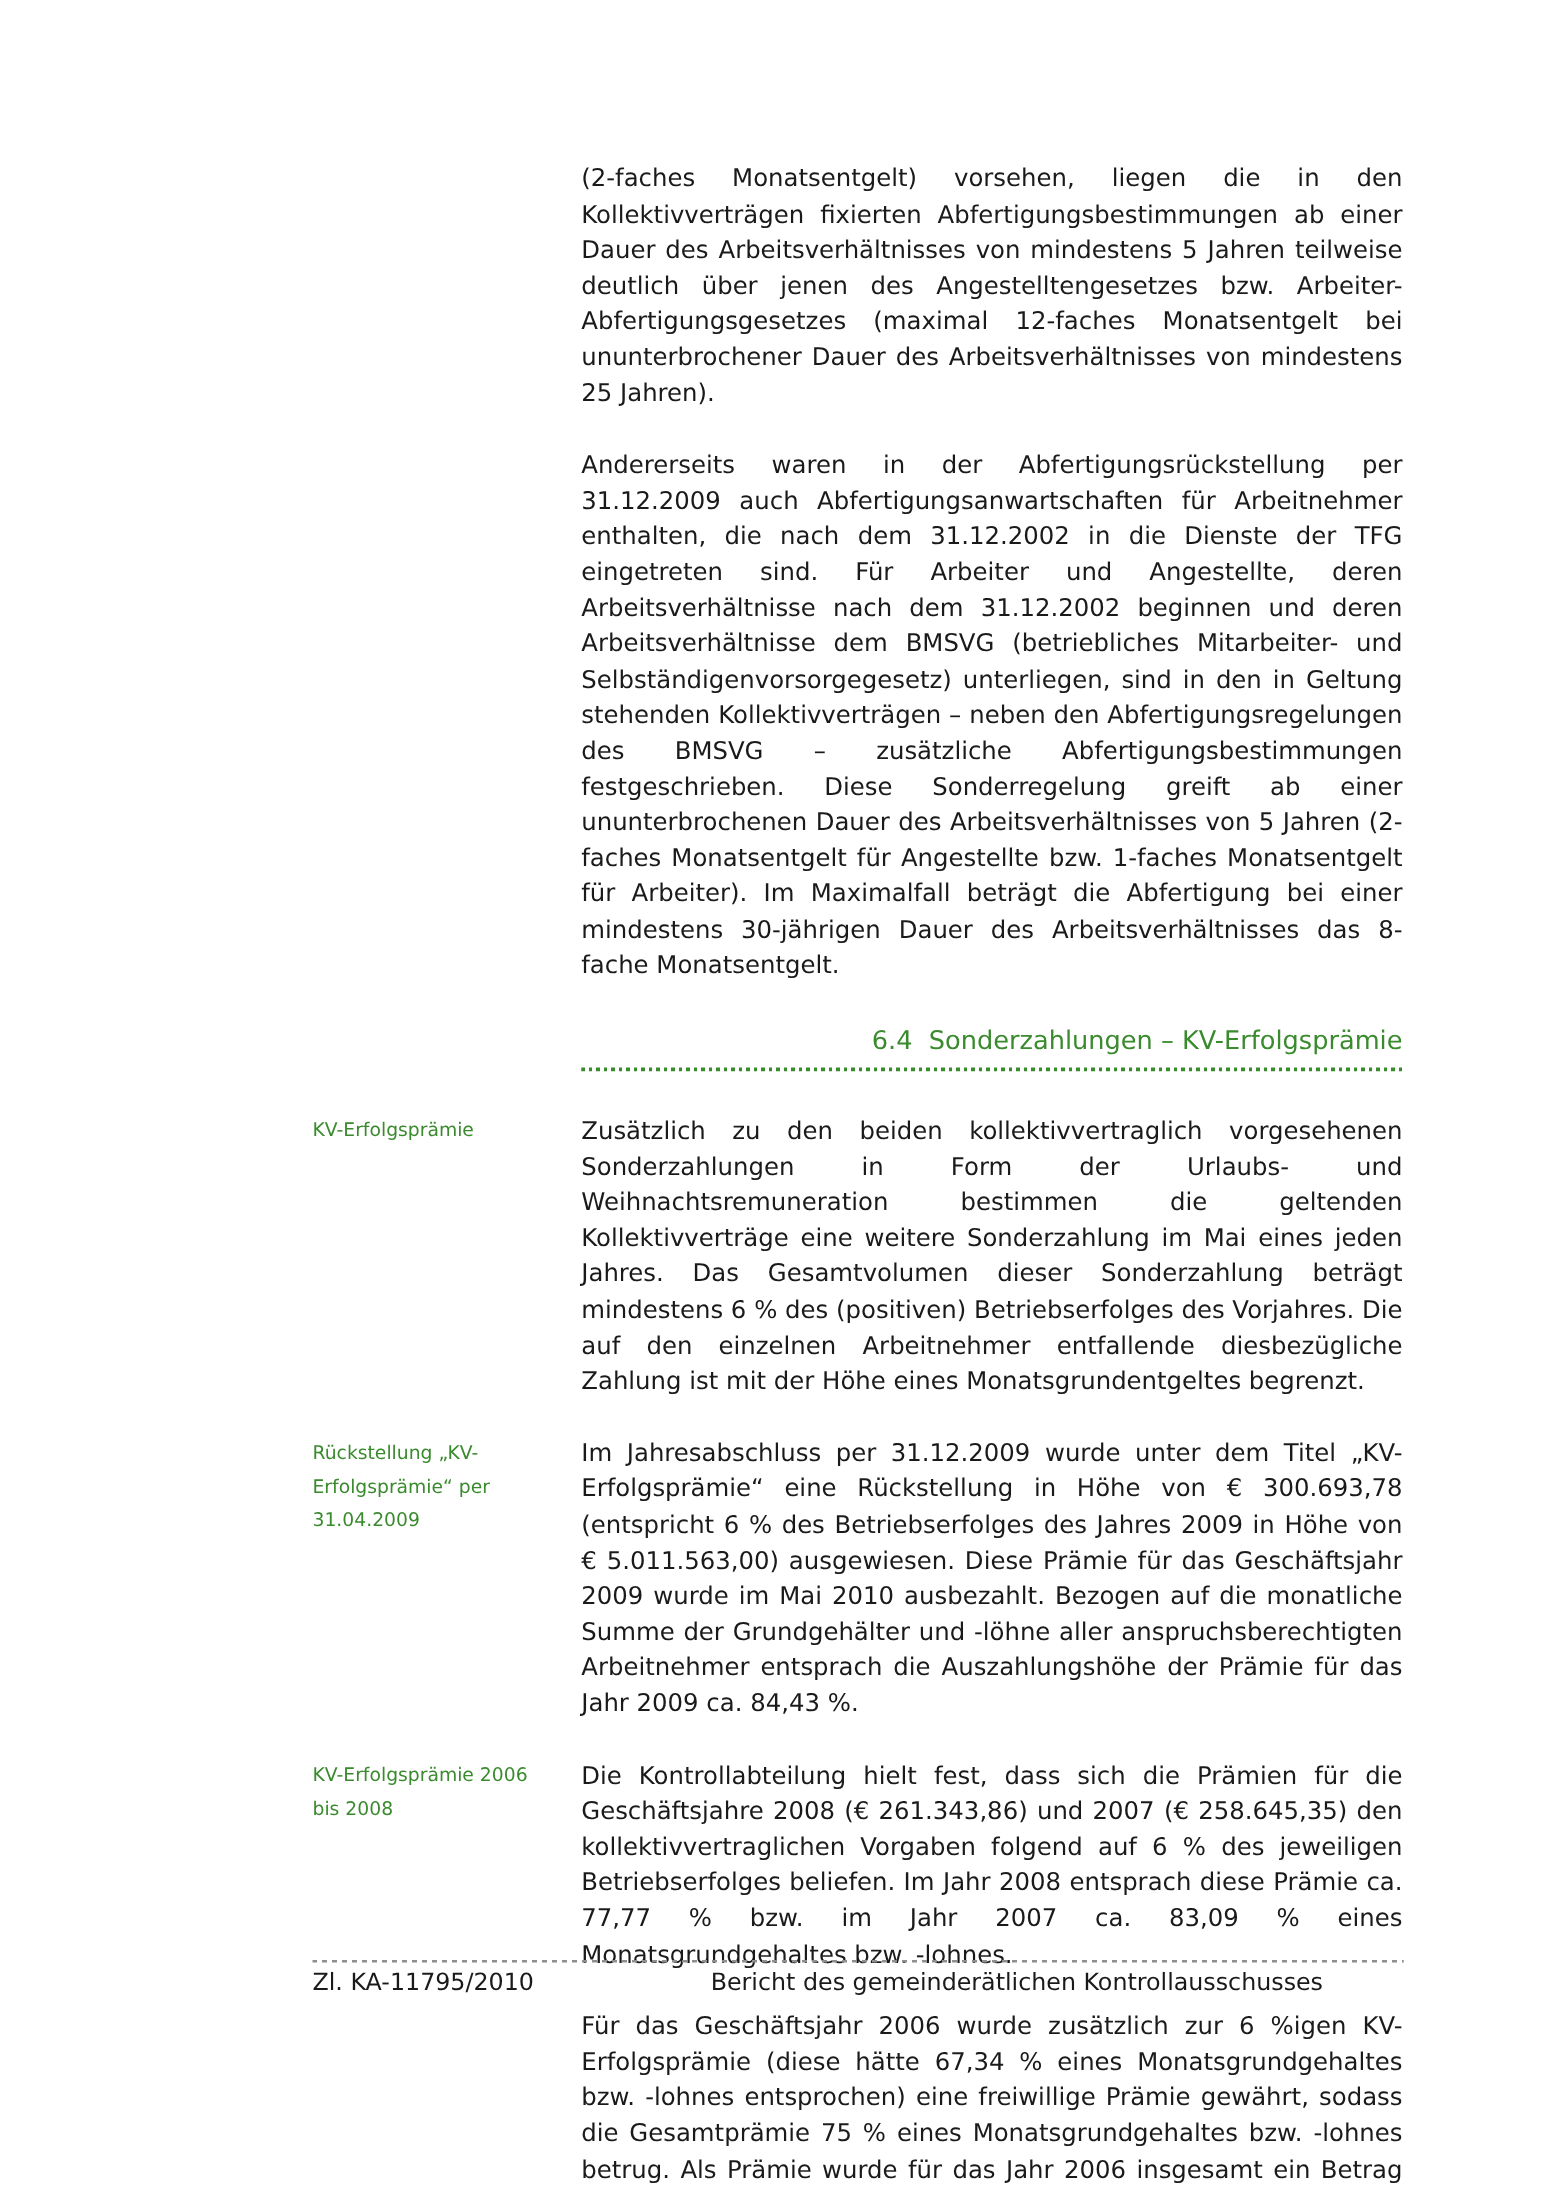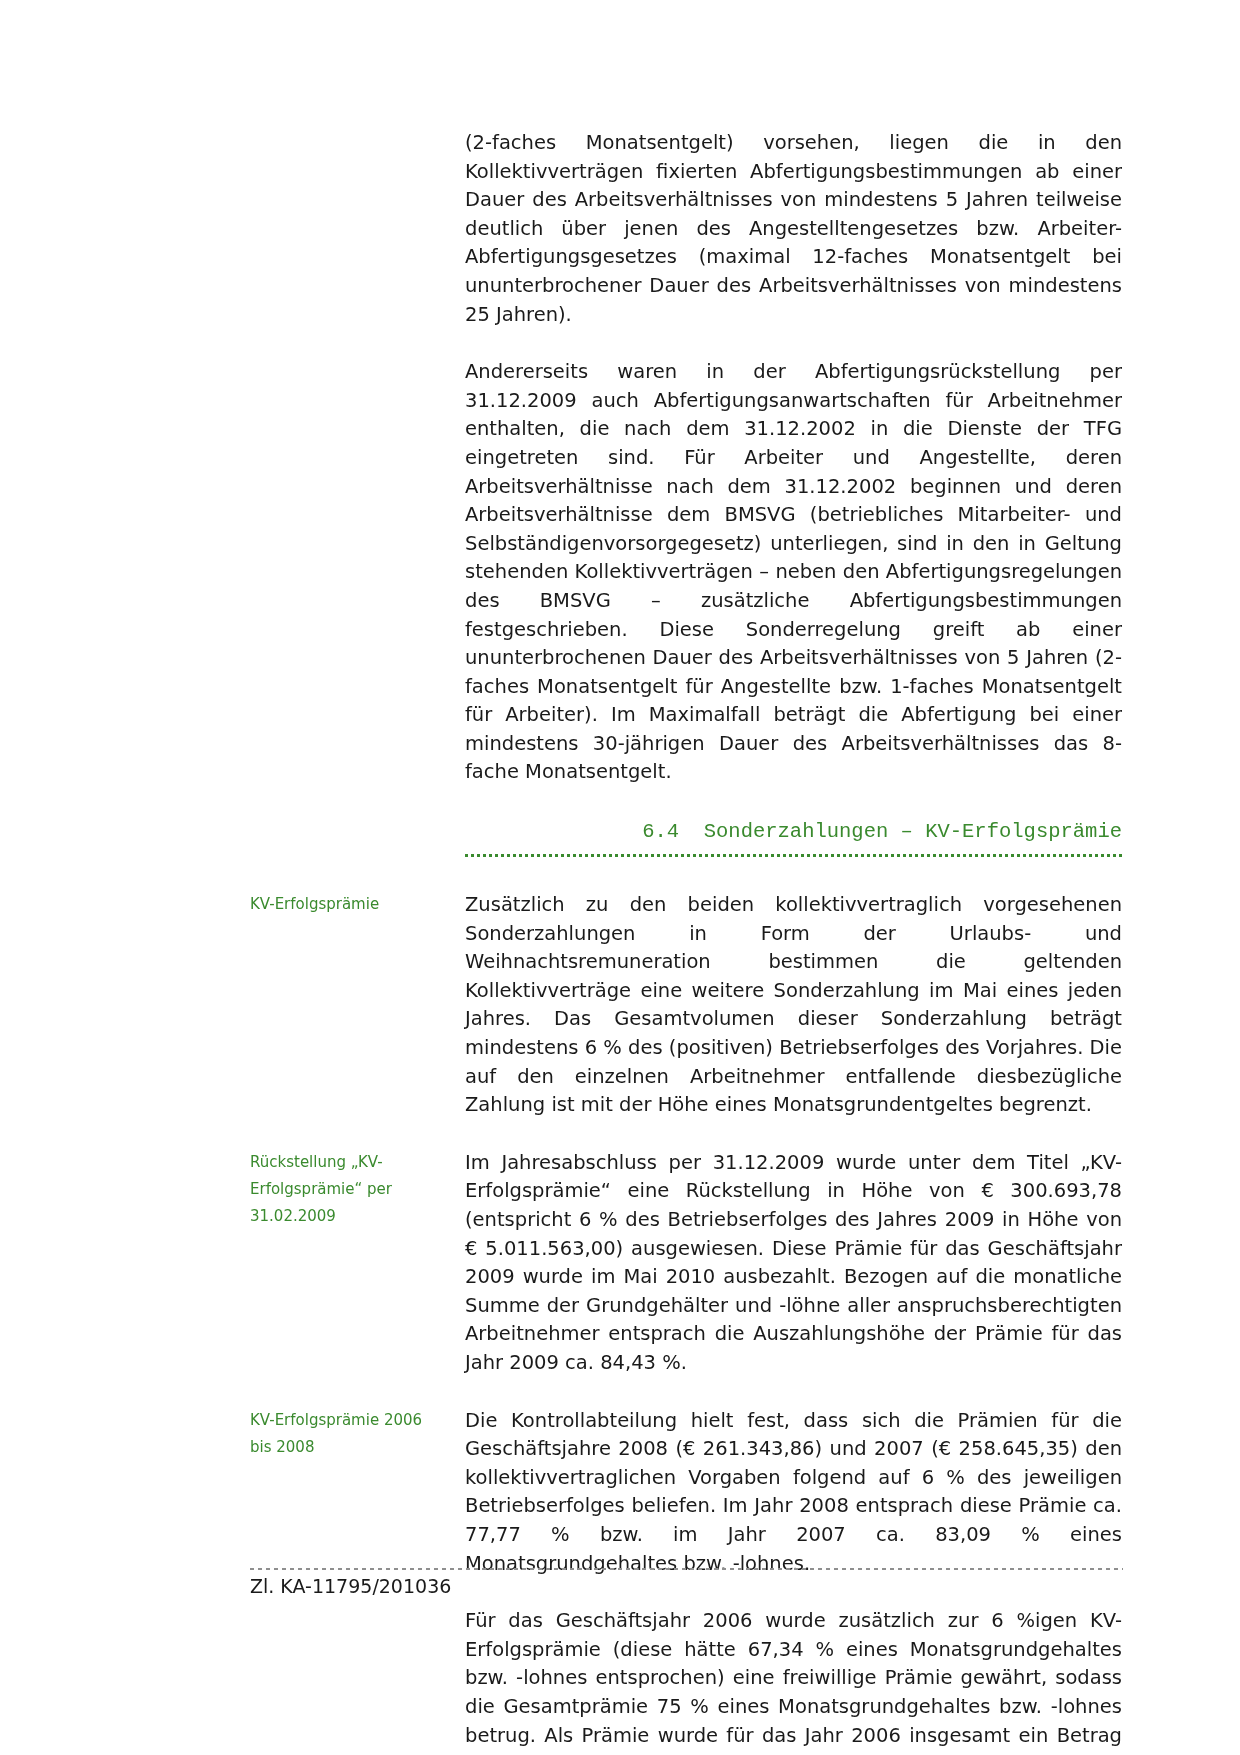--- a/index.html
+++ b/index.html
@@ -31,21 +31,21 @@
     padding-right: 28px;
   }
   .body-col {
     font-size: 19.5px;
     line-height: 28.6px;
     text-align: justify;
     hyphens: auto;
     -webkit-hyphens: auto;
   }
   p.para { margin: 0 0 29px 0; }
-  .heading-row { margin: 3px 0 34px 0; font-family: Liberation Mono, monospace; }
+  .heading-row { margin: 3px 0 34px 0; }
   .section-heading {
     font-size: 20.5px;
     font-weight: 400;
     color: var(--green, #3a8a2e);
     text-align: right;
     line-height: 26px;
     white-space: pre-wrap;
   }
   .heading-underline {
     margin-top: 9px;
@@ -97,37 +97,38 @@
     </div>
 
     <div class="row">
       <div class="label-col">KV-Erfolgsprämie</div>
       <div class="body-col">
         <p class="para">Zusätzlich zu den beiden kollektivvertraglich vorgesehenen Sonderzahlungen in Form der Urlaubs- und Weihnachtsremuneration bestimmen die geltenden Kollektivverträge eine weitere Sonderzahlung im Mai eines jeden Jahres. Das Gesamtvolumen dieser Sonderzahlung beträgt mindestens 6 % des (positiven) Betriebserfolges des Vorjahres. Die auf den einzelnen Arbeitnehmer entfallende diesbezügliche Zahlung ist mit der Höhe eines Monatsgrundentgeltes begrenzt.</p>
       </div>
     </div>
 
     <div class="row">
-      <div class="label-col">Rückstellung „KV-Erfolgsprämie“ per 31.02.2009</div>
+      <div class="label-col">Rückstellung „KV-Erfolgsprämie“ per 31.04.2009</div>
       <div class="body-col">
         <p class="para">Im Jahresabschluss per 31.12.2009 wurde unter dem Titel „KV-Erfolgsprämie“ eine Rückstellung in Höhe von € 300.693,78 (entspricht 6 % des Betriebserfolges des Jahres 2009 in Höhe von € 5.011.563,00) ausgewiesen. Diese Prämie für das Geschäftsjahr 2009 wurde im Mai 2010 ausbezahlt. Bezogen auf die monatliche Summe der Grundgehälter und -löhne aller anspruchsberechtigten Arbeitnehmer entsprach die Auszahlungshöhe der Prämie für das Jahr 2009 ca. 84,43 %.</p>
       </div>
     </div>
 
     <div class="row">
       <div class="label-col">KV-Erfolgsprämie 2006 bis 2008</div>
       <div class="body-col">
         <p class="para">Die Kontrollabteilung hielt fest, dass sich die Prämien für die Geschäftsjahre 2008 (€ 261.343,86) und 2007 (€ 258.645,35) den kollektivvertraglichen Vorgaben folgend auf 6 % des jeweiligen Betriebserfolges beliefen. Im Jahr 2008 entsprach diese Prämie ca. 77,77 % bzw. im Jahr 2007 ca. 83,09 % eines Monatsgrundgehaltes bzw. -lohnes.</p>
         <p class="para">Für das Geschäftsjahr 2006 wurde zusätzlich zur 6 %igen KV-Erfolgsprämie (diese hätte 67,34 % eines Monatsgrundgehaltes bzw. -lohnes entsprochen) eine freiwillige Prämie gewährt, sodass die Gesamtprämie 75 % eines Monatsgrundgehaltes bzw. -lohnes betrug. Als Prämie wurde für das Jahr 2006 insgesamt ein Betrag von € 214.687,54 (ca. 6,68 % des Betriebserfolges des Jahres 2006 in Höhe von € 3.215.772,56) ausbezahlt.</p>
       </div>
     </div>
 
   </main>
 
   <footer class="footer">
     <div class="footer-rule"></div>
     <div class="footer-row">
       <span class="footer-left">Zl. KA-11795/2010</span>
+      <span class="footer-center">Bericht des gemeinderätlichen Kontrollausschusses</span>
       <span class="footer-right">36</span>
     </div>
   </footer>
 
 </div>
 
 </body></html>

